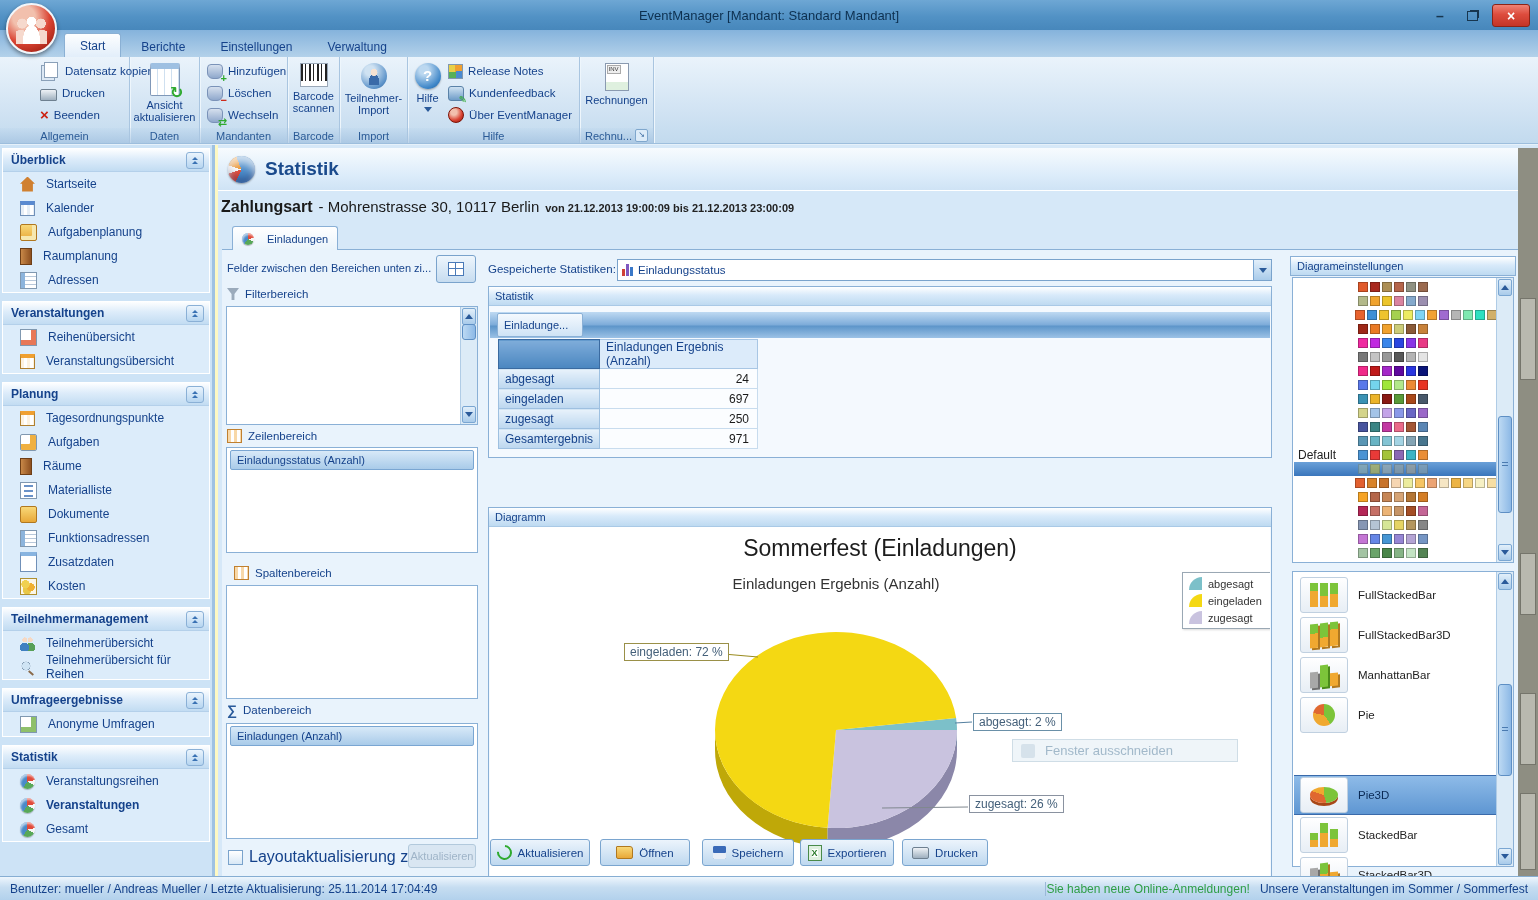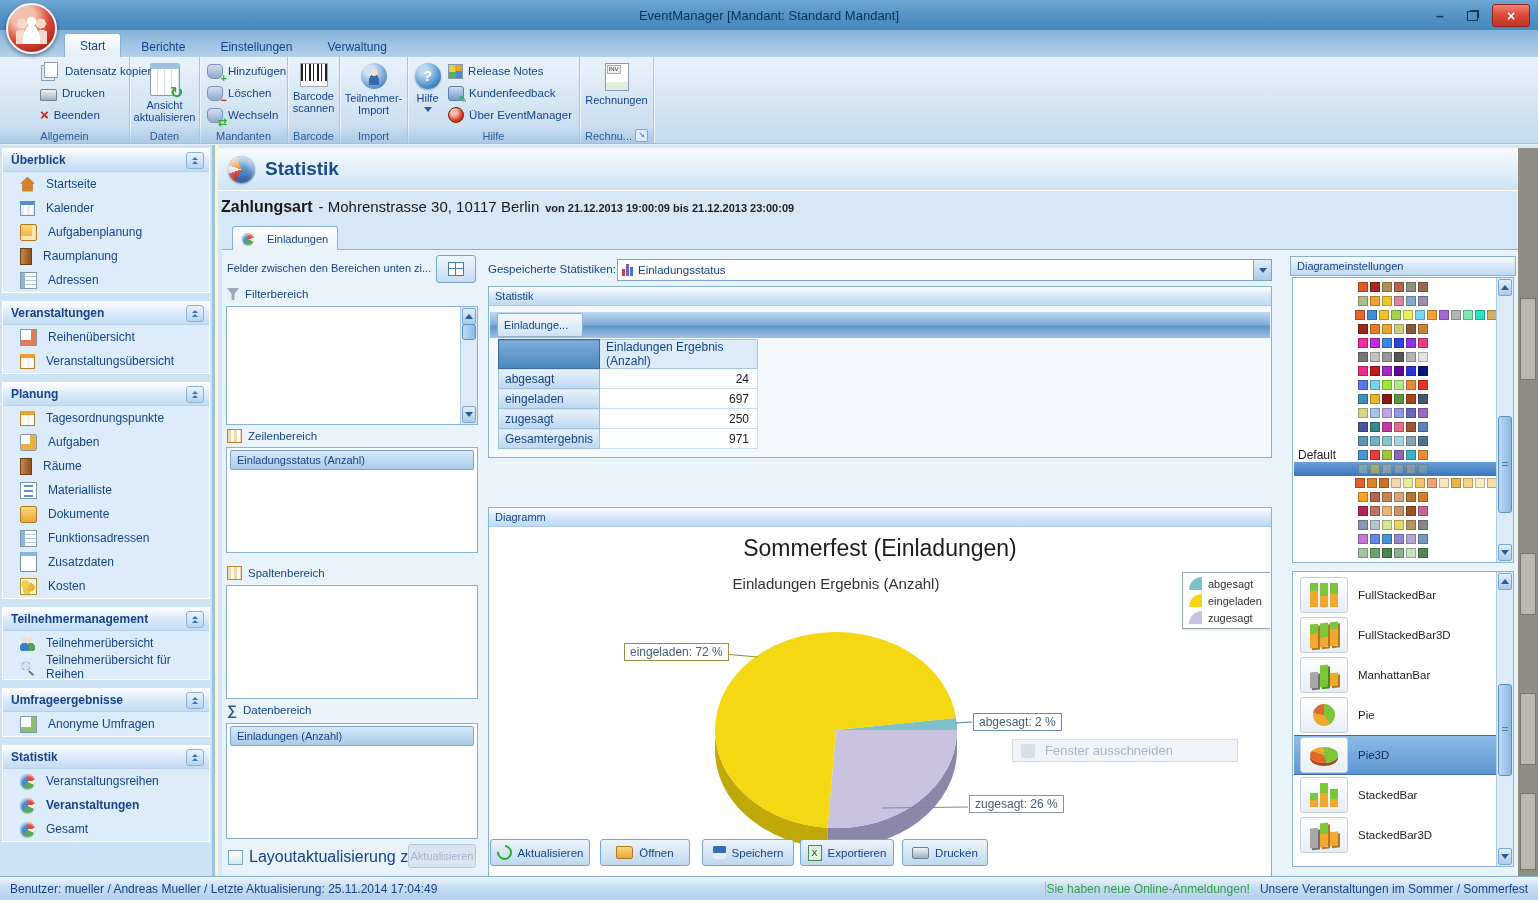--- a/index.html
+++ b/index.html
@@ -161,21 +161,21 @@
   .ic-print2{width:15px;height:10px;background:linear-gradient(180deg,#eef2f6,#9fb0bf);border:1px solid #6e8090;border-radius:2px;}
 
   
   .prow{height:14px;display:flex;align-items:center;}
   .prow .plab{width:64px;padding-left:4px;font-size:12px;color:#222;box-sizing:border-box;overflow:hidden;white-space:nowrap;}
   .prow .psquares{display:flex;gap:2px;}
   .prow .psquares i{width:10px;height:10px;display:block;border:1px solid rgba(0,0,0,.25);box-sizing:border-box;}
   .prow.sel{background:linear-gradient(180deg,#6aa0d8,#3a76bc);}
   .prow.sel .psquares i{opacity:.55;}
   .ctitem{height:40px;display:flex;align-items:center;gap:10px;padding-left:6px;font-size:11.5px;color:#222;box-sizing:border-box;}
-  .ctitem.sel{background:linear-gradient(180deg,#8ebbe8,#5e96d2);border-top:1px solid #3a6aaa;border-bottom:1px solid #3a6aaa;color:#0a2a55;}
+  .ctitem.sel{background:linear-gradient(180deg,#8ebbe8,#5e96d2);border-top:1px solid #3a6aaa;border-bottom:1px solid #3a6aaa;color:#0a2a55;margin-top:40px;}
   .ctile{width:46px;height:34px;background:linear-gradient(180deg,#fff,#e7eef5);border:1px solid #c0d0e0;border-radius:3px;display:flex;align-items:center;justify-content:center;flex:0 0 auto;}
   .mbars{display:flex;align-items:flex-end;gap:2px;height:24px;}
   .mbars i{width:8px;display:block;}
   .sk{transform:skewY(-6deg);}
   .mpie{width:22px;height:22px;border-radius:50%;background:conic-gradient(#7cc43a 0 40%,#f0a830 40% 78%,#e06830 78%);}
   .mpie3{width:28px;height:16px;border-radius:50%;background:conic-gradient(#7cc43a 0 45%,#e06830 45% 80%,#f0a830 80%);box-shadow:0 3px 0 #a84818;}
 
   
   .statusbar{position:absolute;left:0;right:0;bottom:0;height:24px;background:linear-gradient(180deg,#eef6fd,#c6ddf1 45%,#b2d1ec);border-top:1px solid #86aed3;display:flex;align-items:center;font-size:12px;color:#15428b;padding:0 10px;box-sizing:border-box;}
   .sb-left{flex:1;}
@@ -510,21 +510,21 @@
       <div class="arealabel" style="left:5px;top:179px;">
           <span class="ic-grid"></span>
           <span>Zeilenbereich</span>
         </div>
       <div class="lbox" style="left:4px;top:197px;width:252px;height:106px;">
         <div class="pill hl">
             <span>Einladungsstatus (Anzahl)</span>
           </div>
       </div>
 
-      <div class="arealabel" style="left:5px;top:316px;">
+      <div class="arealabel" style="left:12px;top:316px;">
           <span class="ic-grid"></span>
           <span>Spaltenbereich</span>
         </div>
       <div class="lbox" style="left:4px;top:335px;width:252px;height:114px;"></div>
 
       <div class="arealabel" style="left:5px;top:454px;">
           <span class="ic-sigma">∑</span>
           <span>Datenbereich</span>
         </div>
       <div class="lbox" style="left:4px;top:473px;width:252px;height:116px;">

